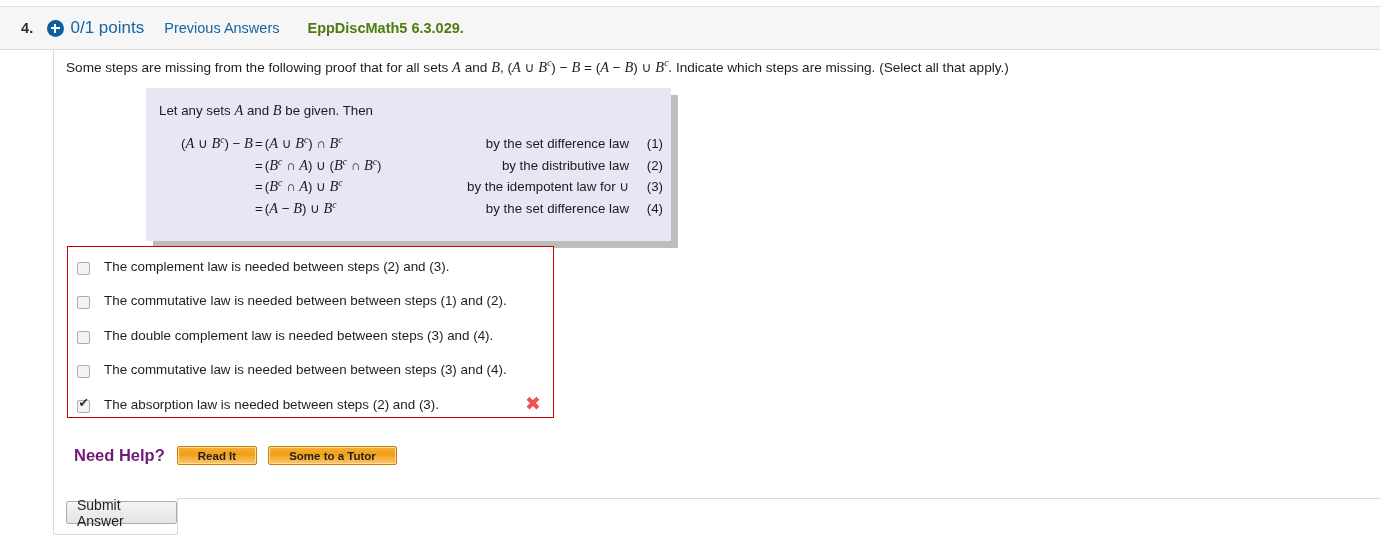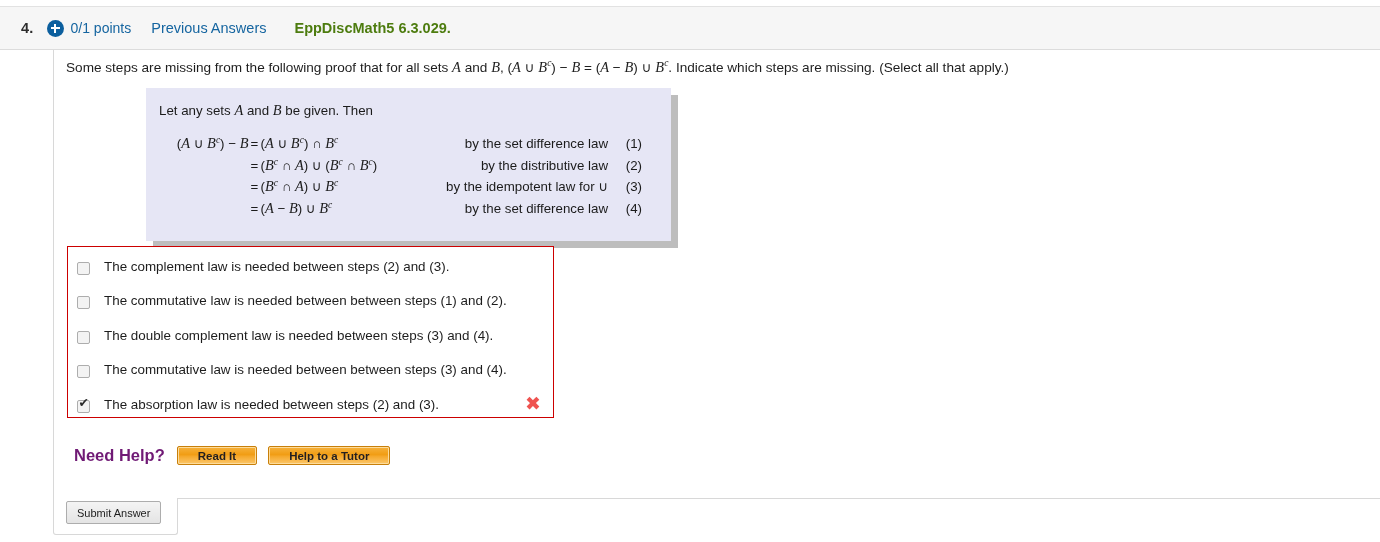--- a/index.html
+++ b/index.html
@@ -48,21 +48,21 @@
   }
   .plus-icon::before, .plus-icon::after {
     content: "";
     position: absolute;
     background: #ffffff;
   }
   .plus-icon::before { left: 4px; top: 7.5px; width: 9px; height: 2.4px; }
   .plus-icon::after  { top: 4px; left: 7.3px; height: 9px; width: 2.4px; }
   .points {
     margin-left: 7px;
-    font-size: 14px;
+    font-size: 17px;
     color: #1565a0;
   }
   .prev-answers {
     margin-left: 20px;
     font-size: 14.5px;
     color: #1565a0;
     text-decoration: none;
     cursor: pointer;
   }
   .book-ref {
@@ -110,21 +110,21 @@
     position: absolute;
     left: 7px; top: 7px;
     width: 525px; height: 153px;
     background: #bdbdbd;
   }
   .proof {
     position: absolute;
     left: 0; top: 0;
     width: 525px; height: 153px;
     background: #e6e6f5;
-    padding: 14px 29px 0 13px;
+    padding: 14px 8px 0 13px;
   }
   .proof-lead {
     font-size: 13.3px;
     color: #1b1b1b;
     margin: 0 0 14px 0;
     white-space: nowrap;
   }
   table.proof-tbl {
     border-collapse: collapse;
     font-size: 13.3px;
@@ -233,21 +233,21 @@
     border-bottom: 1px solid #d8d8d8;
     border-bottom-left-radius: 3px;
     border-bottom-right-radius: 3px;
     background: #ffffff;
   }
   .submit-btn {
     position: absolute;
     left: 12px; top: 3px;
     height: 23px;
     padding: 0 10px;
-    font-size: 11px;
+    font-size: 14px;
     color: #1d1d1d;
     background: linear-gradient(to bottom, #f4f4f4 0%, #e4e4e4 100%);
     border: 1px solid #adadad;
     border-radius: 2px;
     cursor: pointer;
     font-family: "Liberation Sans", sans-serif;
     display: flex;
     align-items: center;
   }
   .rule-right {
@@ -338,21 +338,21 @@
       <div class="choice">
         <span class="cbox checked"></span>
         <span class="choice-label">The absorption law is needed between steps (2) and (3).</span>
       </div>
       <span class="xmark">✖</span>
     </div>
 
     <div class="need-help">
       <span class="need-help-label">Need Help?</span>
       <span class="help-btn">Read It</span>
-      <span class="help-btn">Help to a Tutor</span>
+      <span class="help-btn">Some to a Tutor</span>
     </div>
 
   </div>
 
   <div class="rule-right"></div>
   <div class="submit-box">
     <span class="submit-btn">Submit Answer</span>
   </div>
 
 </div>

